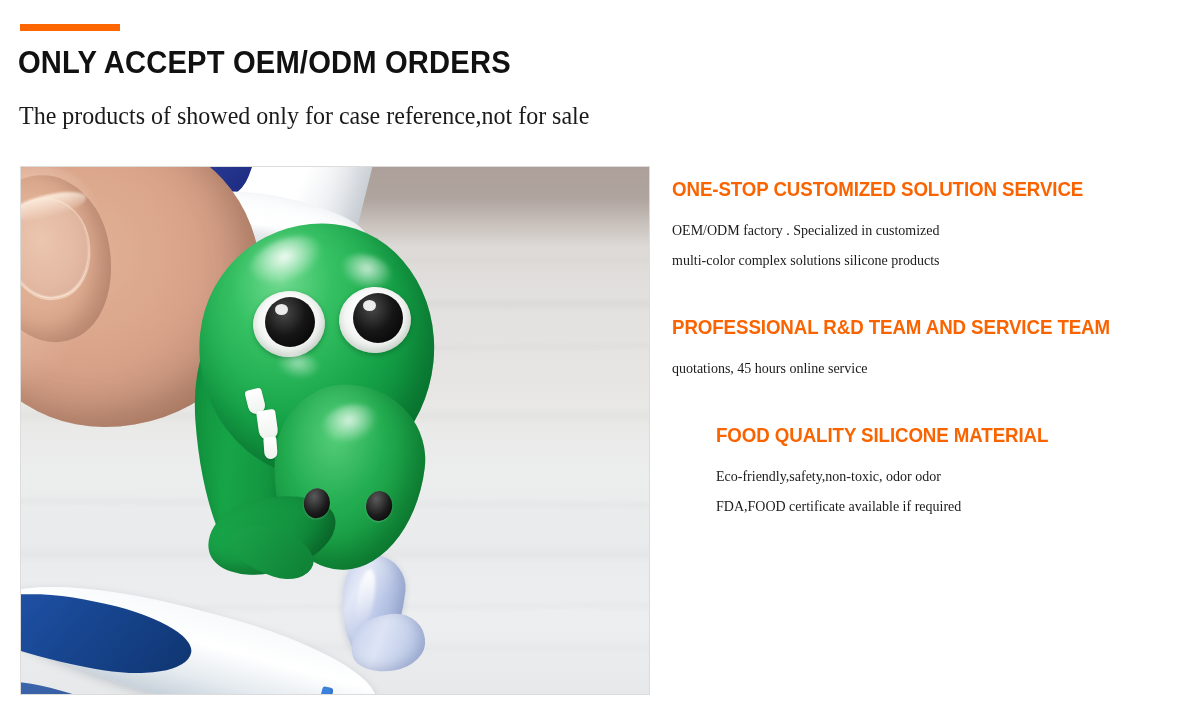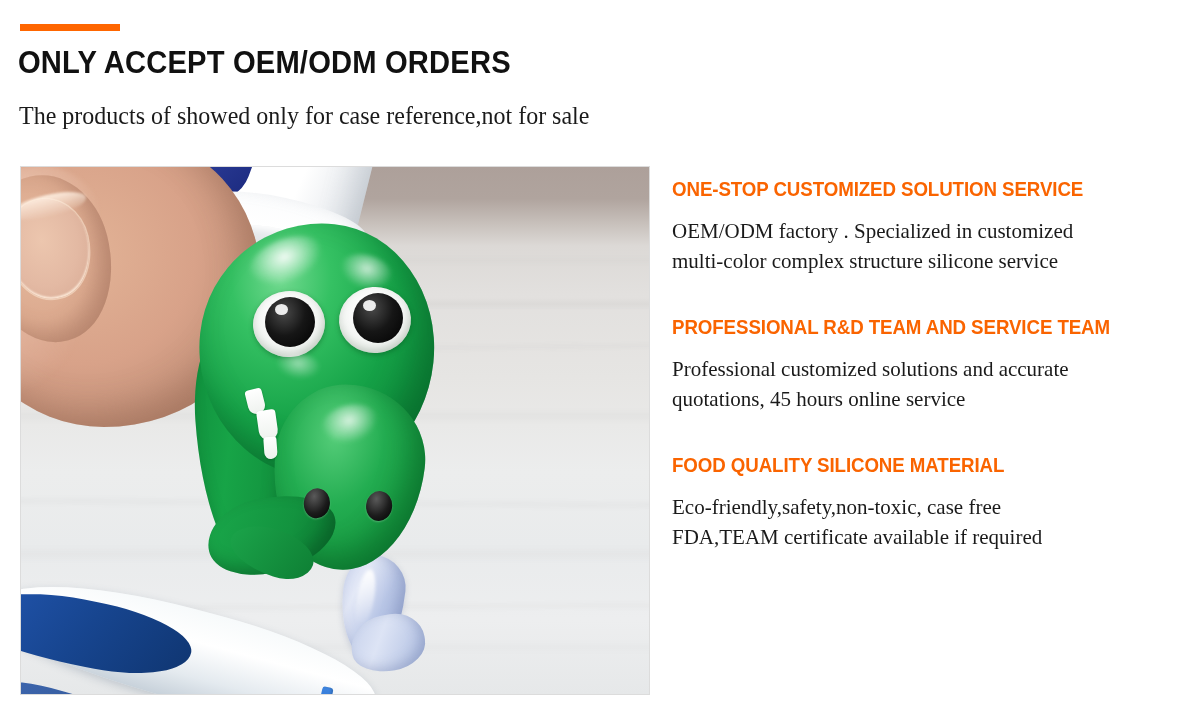--- a/index.html
+++ b/index.html
@@ -390,35 +390,35 @@
   }
 
   
   .features {
     position: absolute;
     left: 672px;
     top: 178px;
     width: 510px;
   }
   .feature { margin-bottom: 40px; }
-  .feature:last-child { margin-bottom: 0; }
+  .feature:last-child { margin-bottom: 0; margin-left: 44px; }
   .feature-title {
     font-family: "Liberation Sans", sans-serif;
     font-weight: bold;
     font-size: 19.5px;
     color: #fa6400;
     letter-spacing: -0.1px;
     transform: scaleX(0.96);
     transform-origin: left center;
     white-space: nowrap;
     margin-bottom: 15px;
   }
   .feature-line {
     font-family: "Liberation Serif", serif;
-    font-size: 21px;
+    font-size: 14px;
     color: #1a1a1a;
     line-height: 30px;
     white-space: nowrap;
   }
 </style>
 </head>
 <body>
 
 <div class="accent-bar"></div>
 
@@ -494,28 +494,27 @@
     <div class="croc-hl hl3"></div>
     <div class="croc-hl hl4"></div>
   </div>
 </div>
 
 <div class="features">
 
   <div class="feature">
     <div class="feature-title">ONE-STOP CUSTOMIZED SOLUTION SERVICE</div>
     <div class="feature-line">OEM/ODM factory . Specialized in customized</div>
-    <div class="feature-line">multi-color complex structure silicone service</div>
+    <div class="feature-line">multi-color complex solutions silicone products</div>
   </div>
 
   <div class="feature">
     <div class="feature-title">PROFESSIONAL R&amp;D TEAM AND SERVICE TEAM</div>
-    <div class="feature-line">Professional customized solutions and accurate</div>
     <div class="feature-line">quotations, 45 hours online service</div>
   </div>
 
   <div class="feature">
     <div class="feature-title">FOOD QUALITY SILICONE MATERIAL</div>
-    <div class="feature-line">Eco-friendly,safety,non-toxic, case free</div>
-    <div class="feature-line">FDA,TEAM certificate available if required</div>
+    <div class="feature-line">Eco-friendly,safety,non-toxic, odor odor</div>
+    <div class="feature-line">FDA,FOOD certificate available if required</div>
   </div>
 
 </div>
 
 </body></html>

